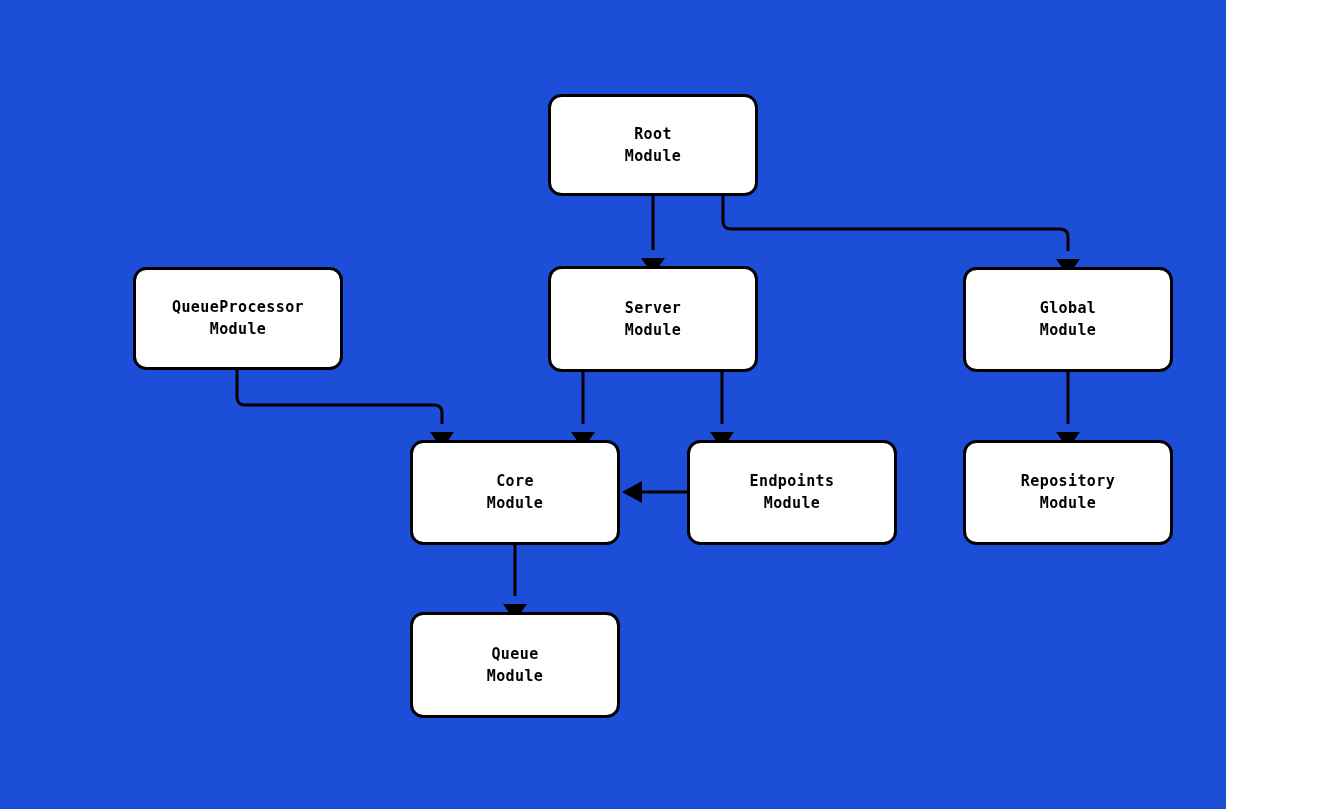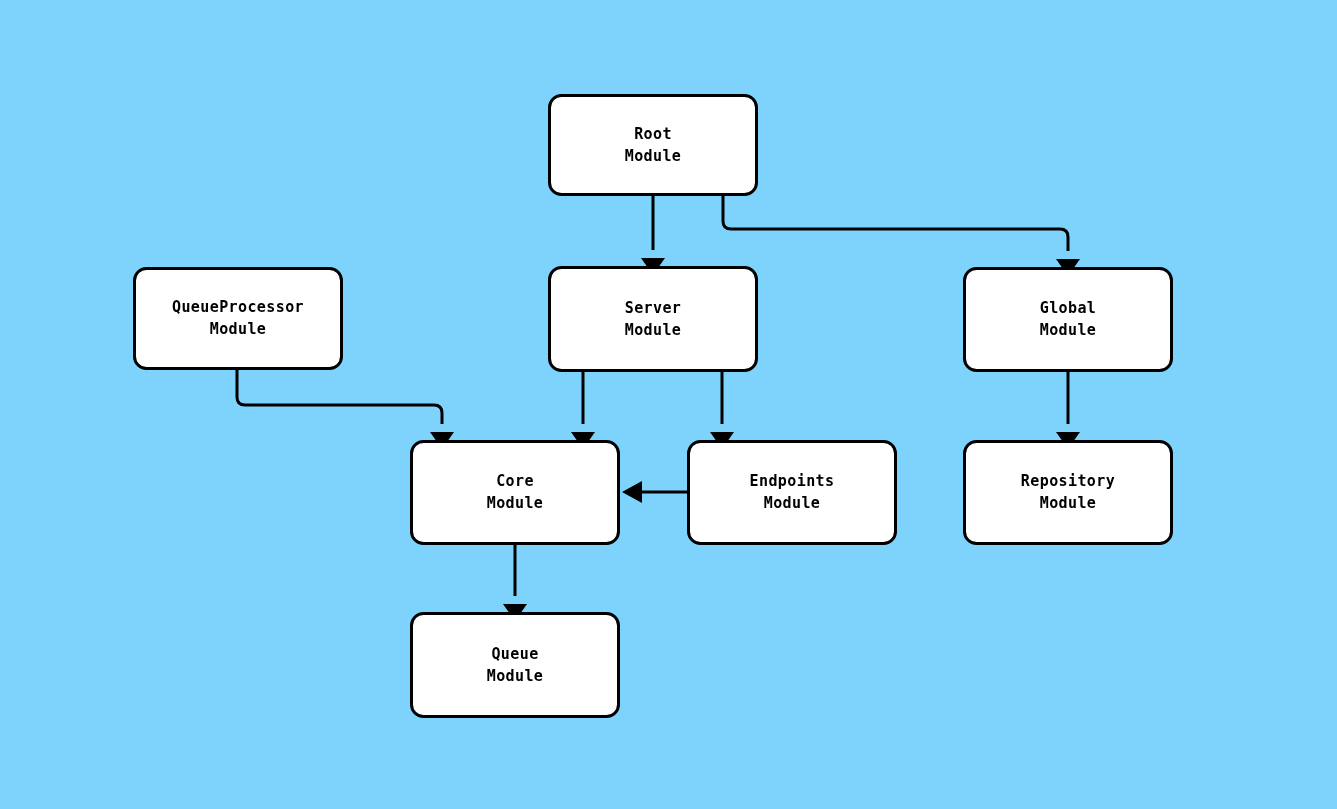--- a/index.html
+++ b/index.html
@@ -8,23 +8,23 @@
     background: #ffffff;
   }
   body {
     width: 1337px;
     height: 809px;
     font-family: "DejaVu Sans Mono", "Liberation Mono", monospace;
     overflow: hidden;
   }
   #diagram-root {
     position: relative;
-    width: 1337px;
+    width: 1226px;
     height: 809px;
-    background: #7dd3fc;
+    background: #1d4ed8;
   }
   svg.diagram-canvas {
     display: block;
     width: 1337px;
     height: 809px;
   }
   .node-box {
     fill: #ffffff;
     stroke: #000000;
     stroke-width: 3;

